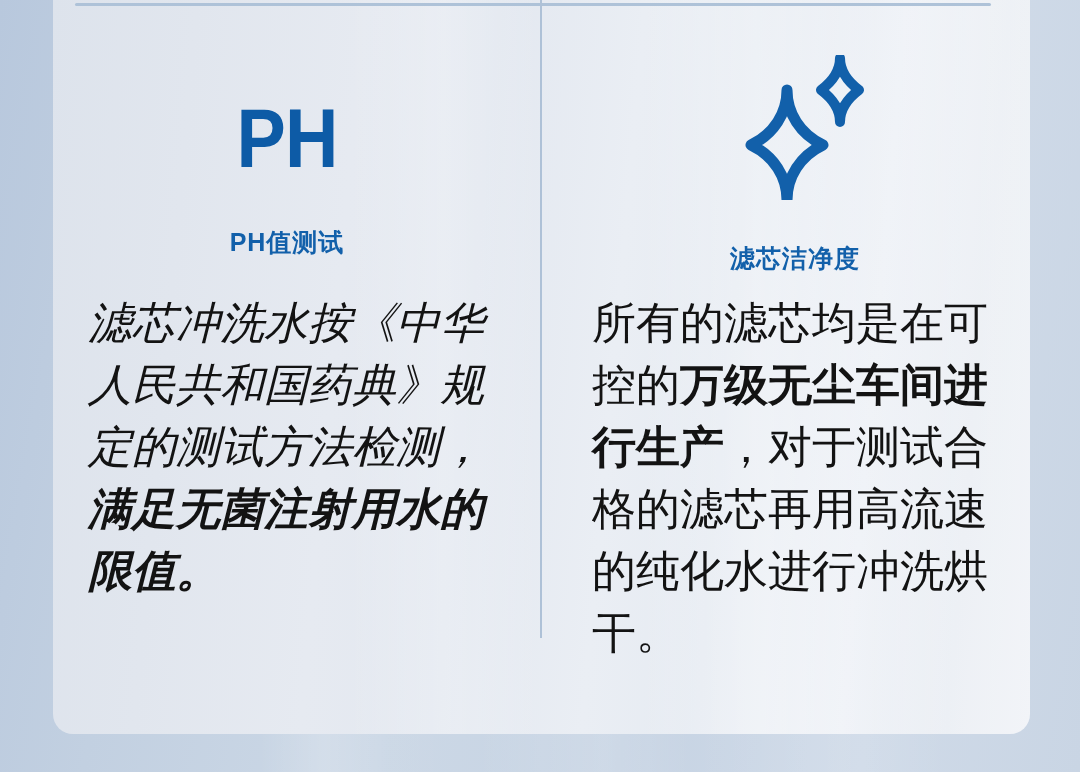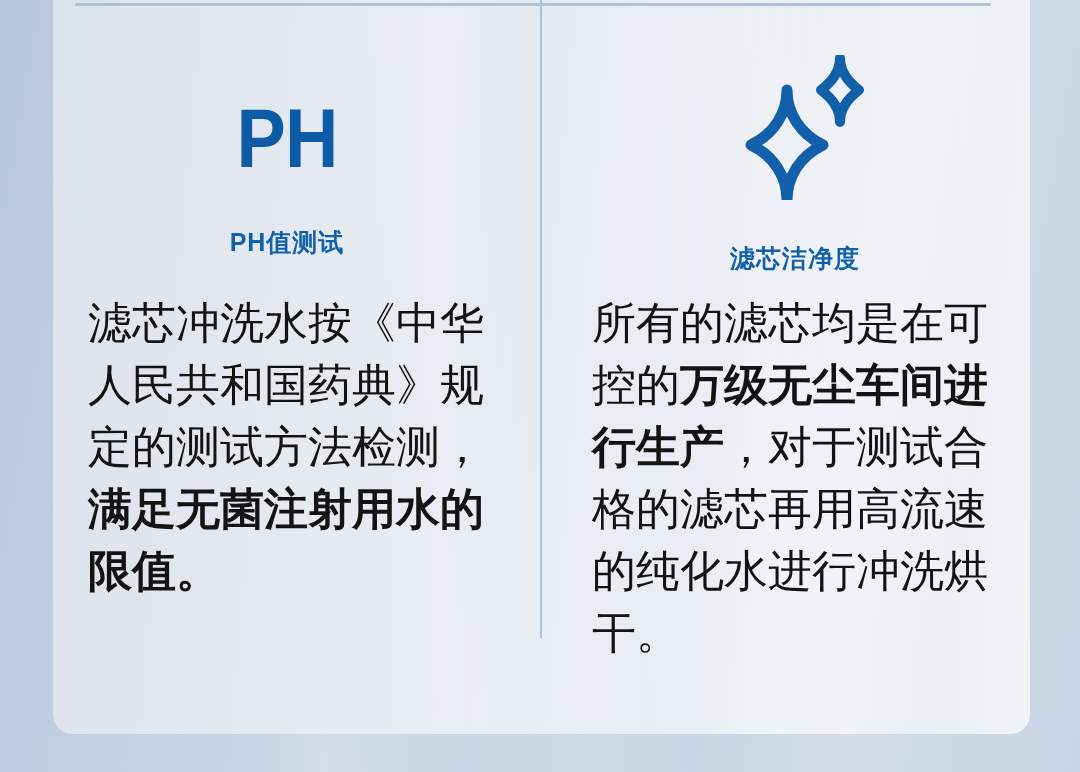--- a/index.html
+++ b/index.html
@@ -163,21 +163,21 @@
   .body-text {
     position: absolute;
     top: 292px;
     font-size: 44px;
     line-height: 62px;
     color: #131313;
     font-weight: 400;
     letter-spacing: 0px;
     text-align: left;
   }
-  .body-text.left  { left: 0; width: 404px; }
+  .body-text.left  { left: 0; width: 404px; font-style: italic; }
   .body-text.right { left: 0; width: 410px; }
   .body-text b { font-weight: 700; }
 
   .nowrap-guard { white-space: normal; word-break: break-all; }
 </style>
 </head>
 <body>
 
 <div class="page-sheen"></div>
 

